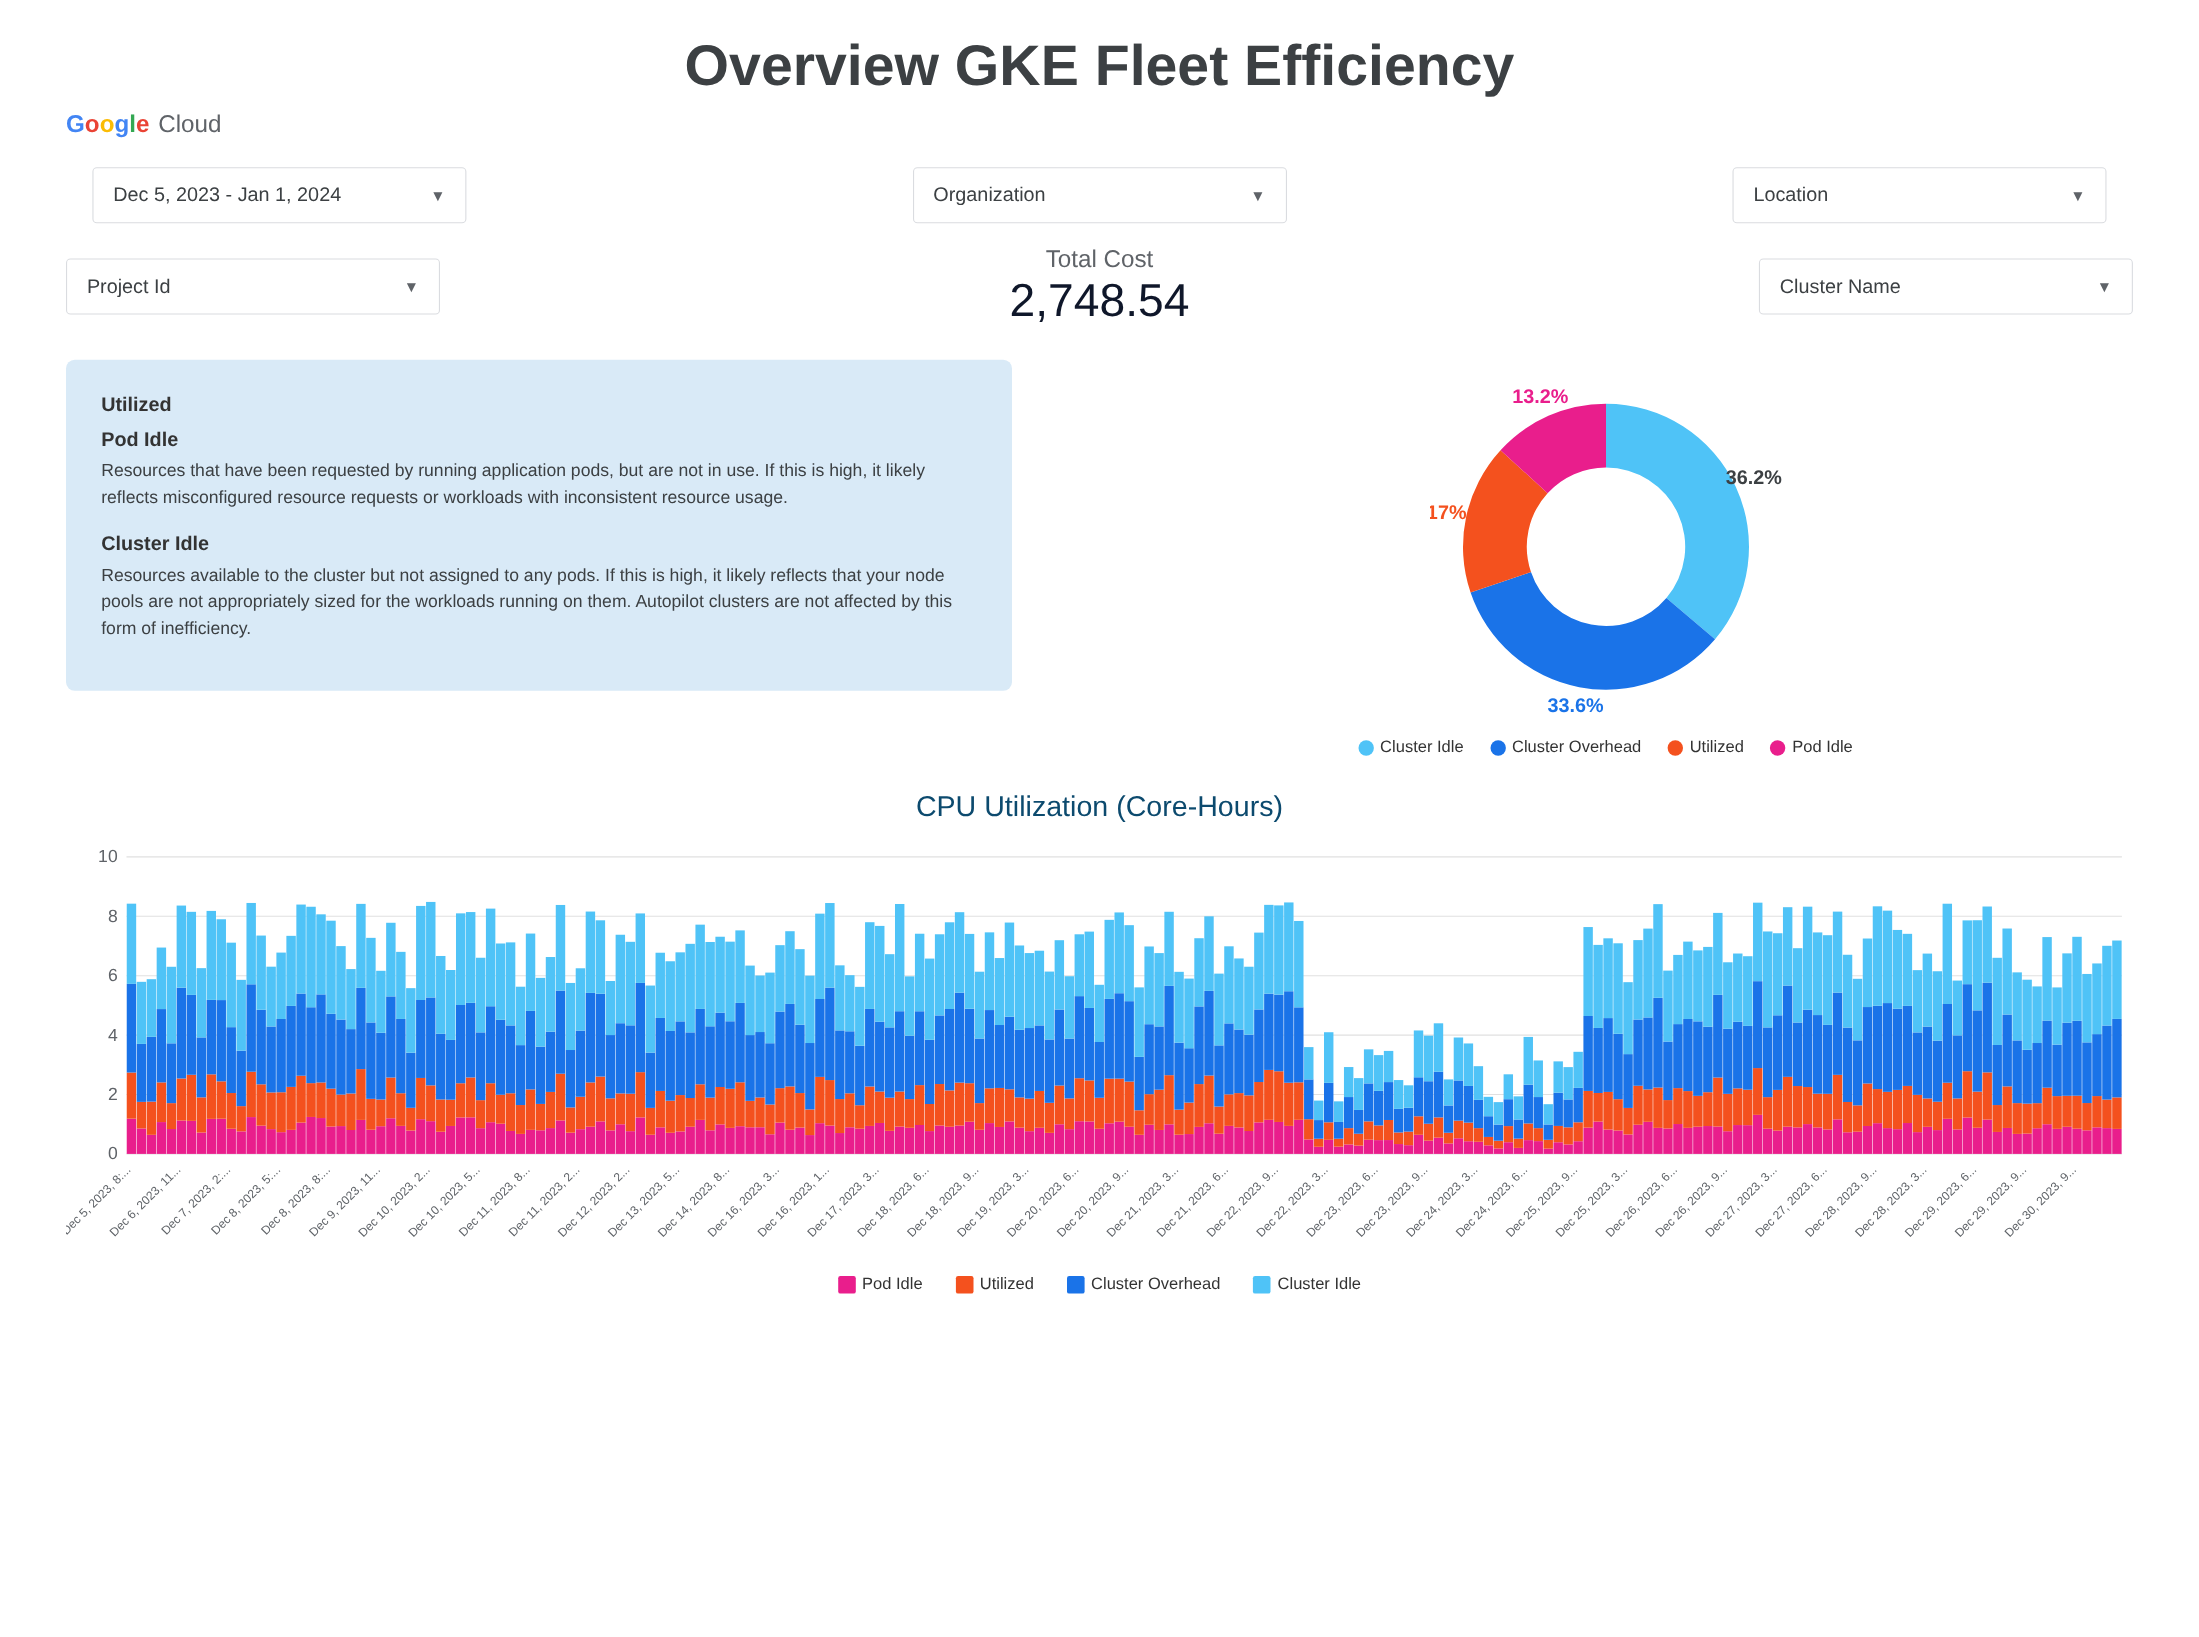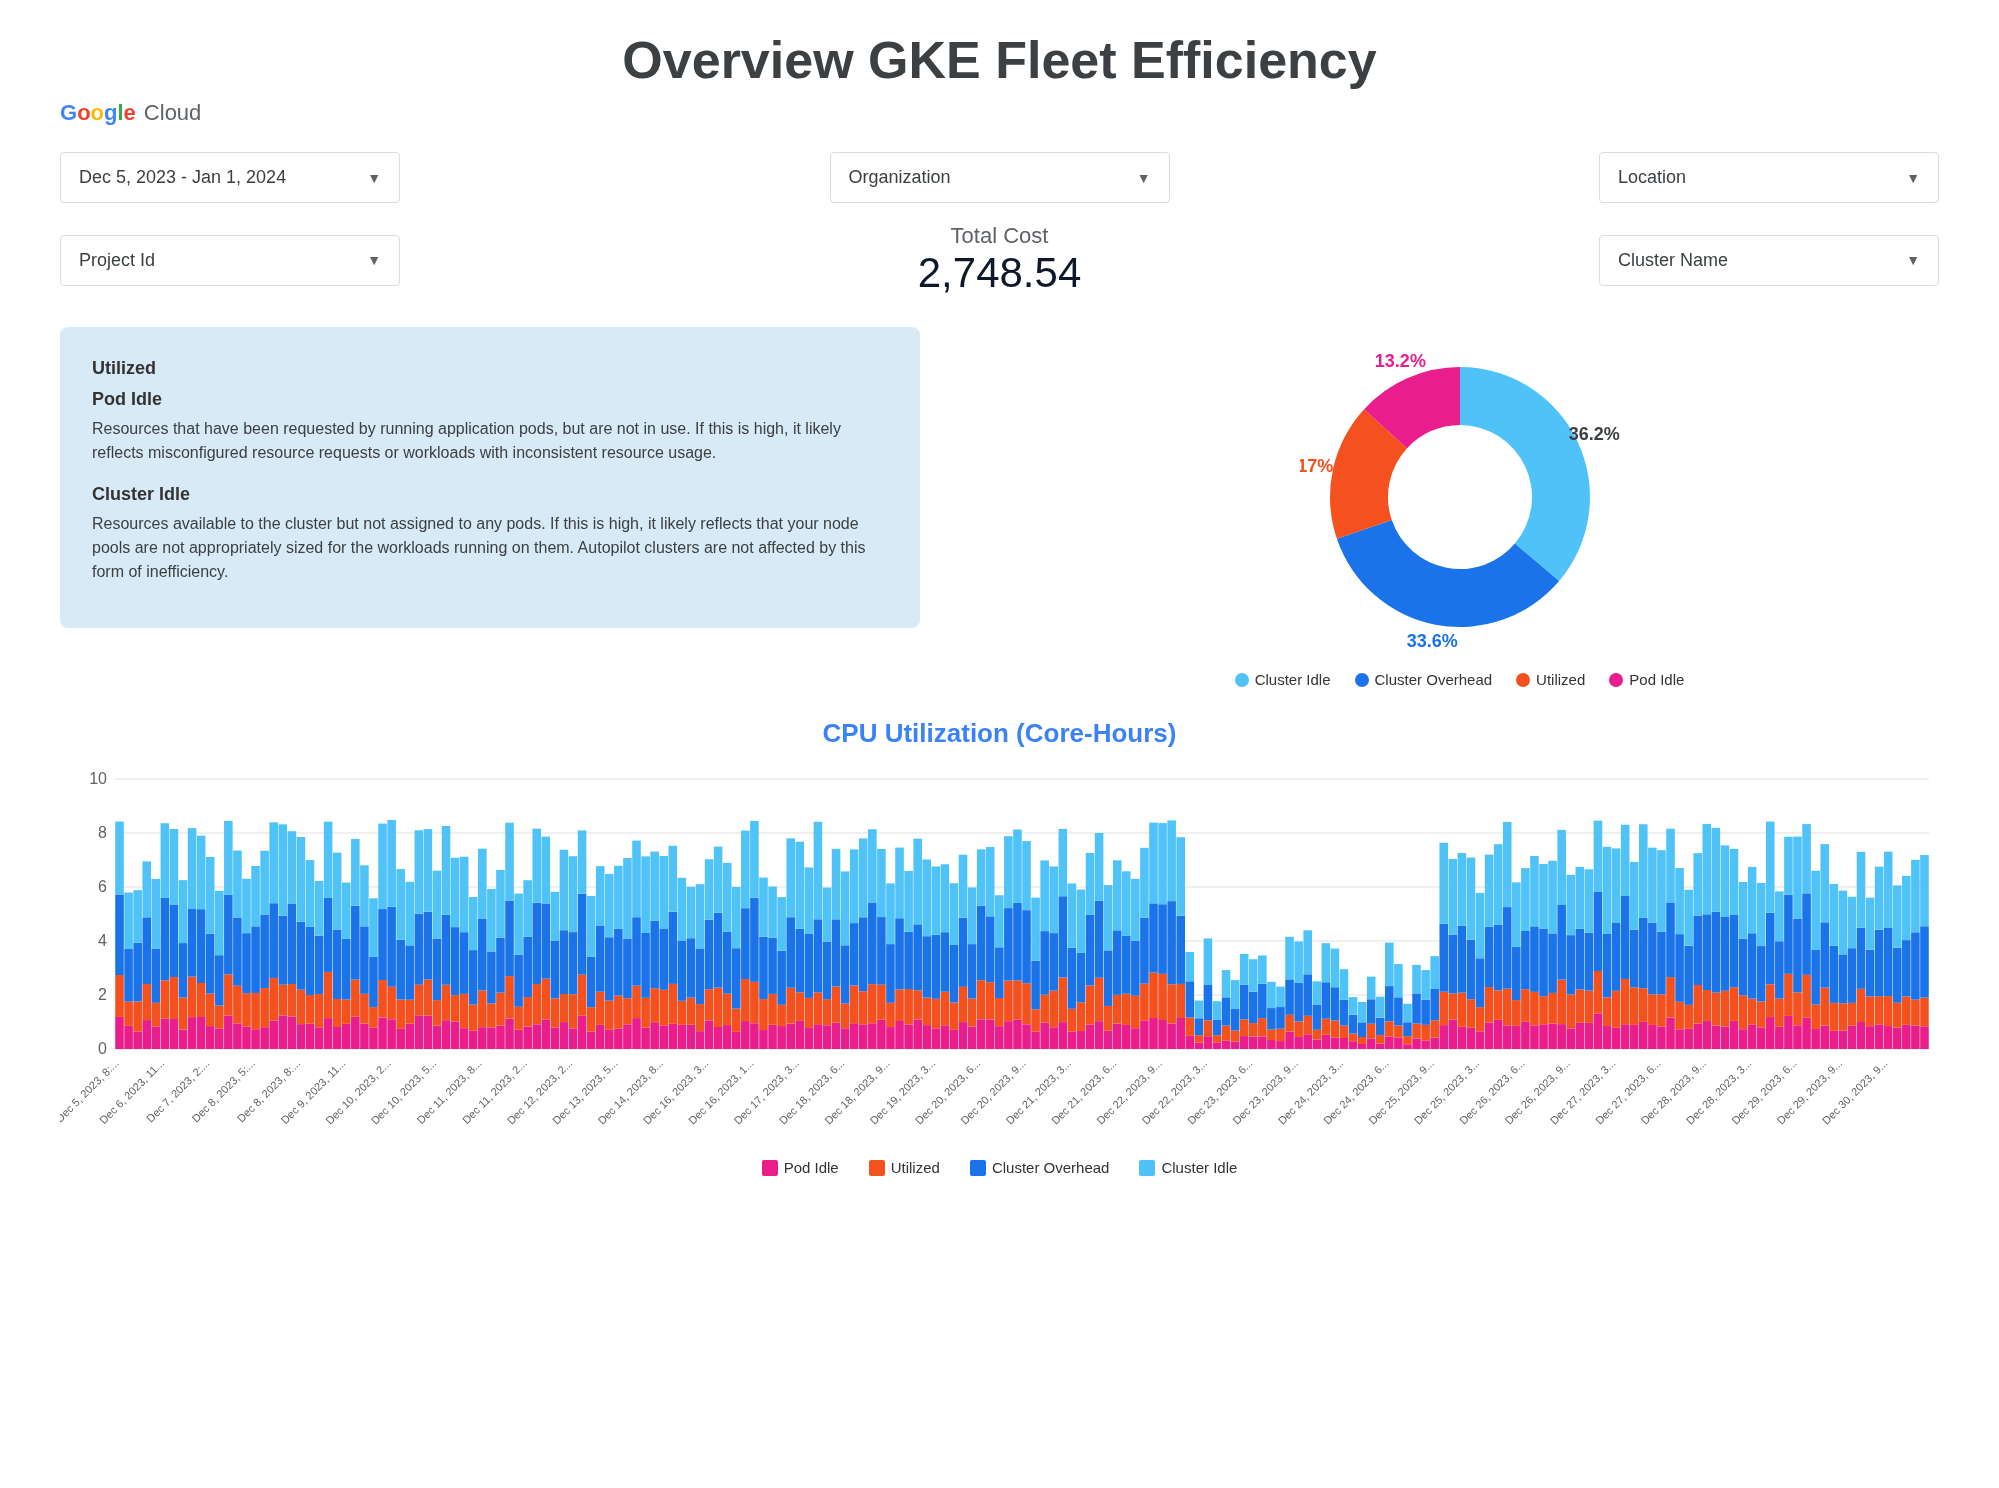--- a/index.html
+++ b/index.html
@@ -31,21 +31,21 @@
     .logo-o1 { color: #EA4335; }
     .logo-o2 { color: #FBBC05; }
     .logo-g2 { color: #4285F4; }
     .logo-l { color: #34A853; }
     .logo-e { color: #EA4335; }
     .logo-cloud { color: #5f6368; font-weight: 400; }
 
     .filters-row {
       display: flex;
       align-items: center;
-      padding: 10px 60px;
+      padding: 10px 84px;
       gap: 36px;
     }
     .filter-select {
       display: flex;
       align-items: center;
       justify-content: space-between;
       border: 1.5px solid #dadce0;
       border-radius: 4px;
       padding: 14px 18px;
       min-width: 340px;
@@ -131,22 +131,22 @@
       height: 14px;
       border-radius: 50%;
     }
 
     .chart-section {
       padding: 20px 60px 0;
     }
     .chart-title {
       text-align: center;
       font-size: 26px;
-      font-weight: 700;
-      color: #3b82f6;
+      font-weight: 400;
+      color: #0c4a6e;
       margin-bottom: 20px;
     }
     .bar-chart-wrapper {
       position: relative;
       height: 380px;
       width: 100%;
     }
     .bar-chart-svg {
       width: 100%;
       height: 100%;

